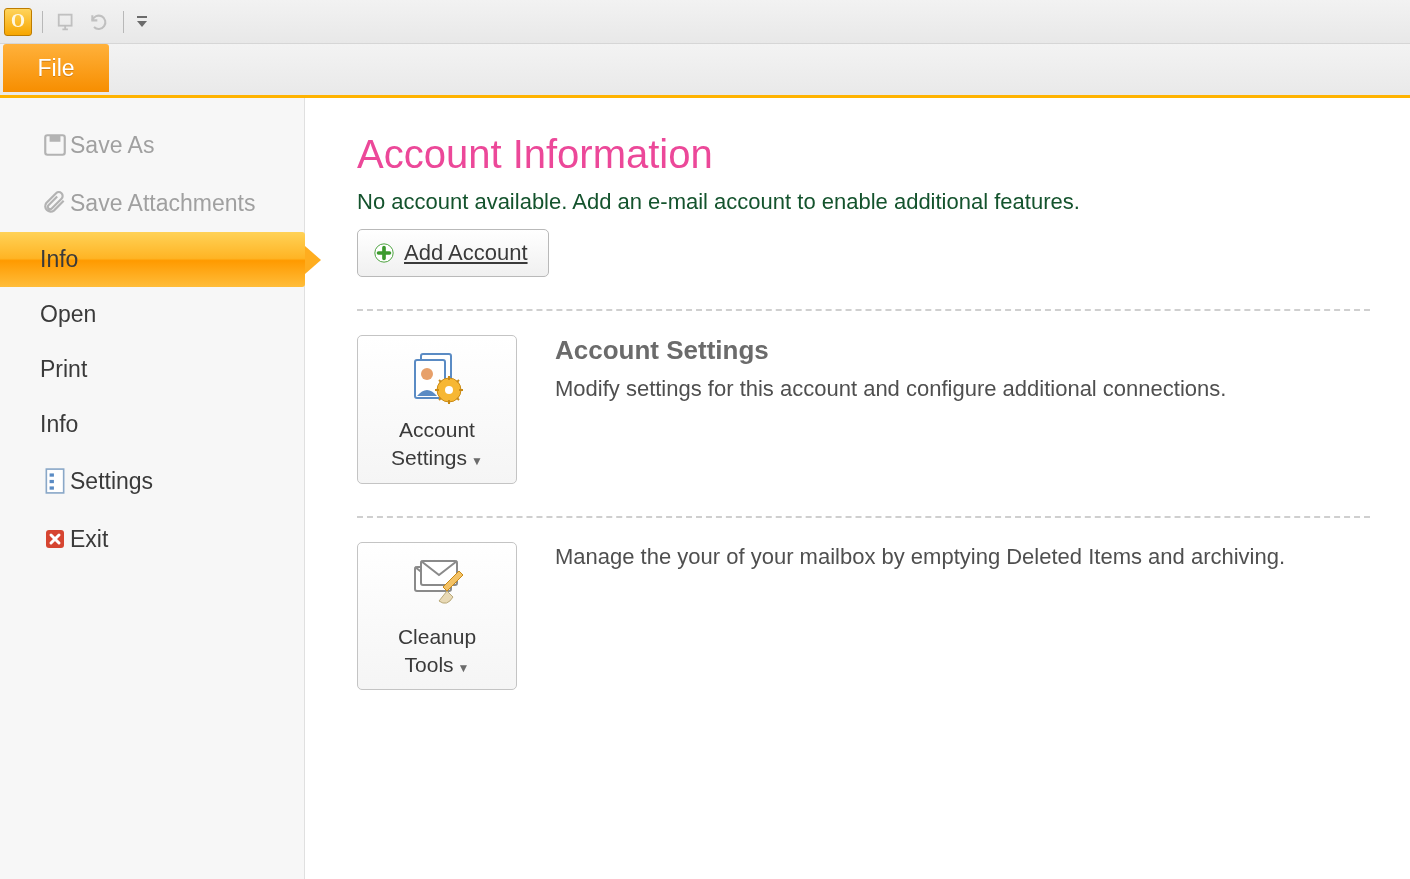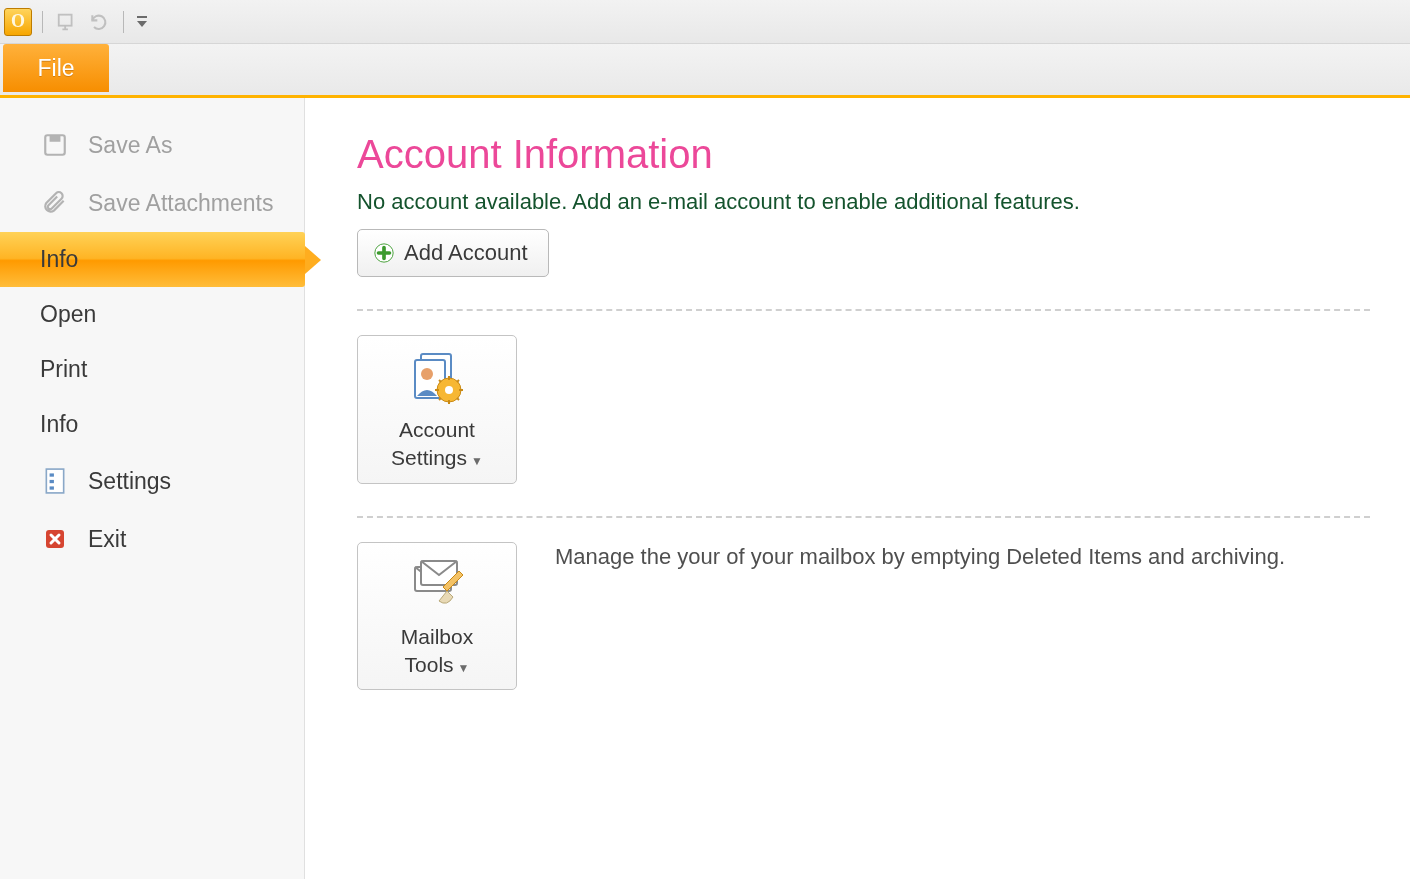--- a/index.html
+++ b/index.html
@@ -66,21 +66,20 @@
   
   .body-row { display: flex; height: calc(100% - 44px - 54px); }
   .sidebar {
     width: 305px;
     background: #f7f7f7;
     border-right: 1px solid #e0e0e0;
     padding-top: 18px;
   }
   .side-item {
     display: flex; align-items: center;
-    gap: 18px;
     padding: 14px 0 14px 40px;
     font-size: 23px;
     color: #3a3a3a;
     cursor: pointer;
   }
   .side-item.disabled { color: #a0a0a0; cursor: default; }
   .side-item .icon-slot {
     width: 30px; height: 30px;
     display: flex; align-items: center; justify-content: center;
     flex-shrink: 0;
@@ -125,20 +124,21 @@
   }
   .add-btn {
     display: inline-flex; align-items: center; gap: 8px;
     background: linear-gradient(to bottom, #ffffff, #f0f0f0);
     border: 1px solid #b9b9b9;
     border-radius: 5px;
     padding: 10px 20px 10px 14px;
     font-size: 22px;
     color: #3a3a3a;
     cursor: pointer;
+    text-decoration: underline;
   }
   .add-btn .plus {
     width: 24px; height: 24px;
     display: flex; align-items: center; justify-content: center;
   }
 
   .dashed-sep {
     border: none;
     border-top: 2px dashed #cfcfcf;
     margin: 32px 0 24px 0;
@@ -304,37 +304,41 @@
               <line x1="34" y1="30" x2="36" y2="32"></line>
                 <line x1="52" y1="48" x2="54" y2="50"></line>
               <line x1="54" y1="30" x2="52" y2="32"></line>
                 <line x1="36" y1="48" x2="34" y2="50"></line>
             </g>
           </svg>
         </div>
         <span class="linewrap">Account</span>
         <span class="linewrap"><span>Settings</span><span class="caret">▼</span></span>
       </div>
+      <div class="sec-text">
+        <h2>Account Settings</h2>
+        <p>Modify settings for this account and configure additional connections.</p>
+      </div>
     </div>
 
     <hr class="dashed-sep">
 
     <div class="section">
       <div class="big-btn">
         <div class="big-icon">
           <svg width="64" height="56" viewBox="0 0 64 56">
             <rect x="10" y="10" width="36" height="24" rx="2" fill="#fff" stroke="#8a8a8a" stroke-width="2"></rect>
             <path d="M10 10 L28 24 L46 10" fill="none" stroke="#8a8a8a" stroke-width="2"></path>
             <rect x="16" y="4" width="36" height="24" rx="2" fill="#fff" stroke="#8a8a8a" stroke-width="2"></rect>
             <path d="M16 4 L34 18 L52 4" fill="none" stroke="#8a8a8a" stroke-width="2"></path>
             <path d="M38 30 L54 14 L58 18 L42 34 Z" fill="#f4c265" stroke="#c98a16" stroke-width="1"></path>
             <path d="M34 44 L42 34 L48 40 Q42 50 34 44 Z" fill="#e8d9b5" stroke="#b8a878" stroke-width="1"></path>
           </svg>
         </div>
-        <span class="linewrap">Mailbox</span>
+        <span class="linewrap">Cleanup</span>
         <span class="linewrap"><span>Tools</span><span class="caret">▼</span></span>
       </div>
       <div class="sec-text">
         <p>Manage the your of your mailbox by emptying Deleted Items and archiving.</p>
       </div>
     </div>
 
   </div>
 </div>
 

